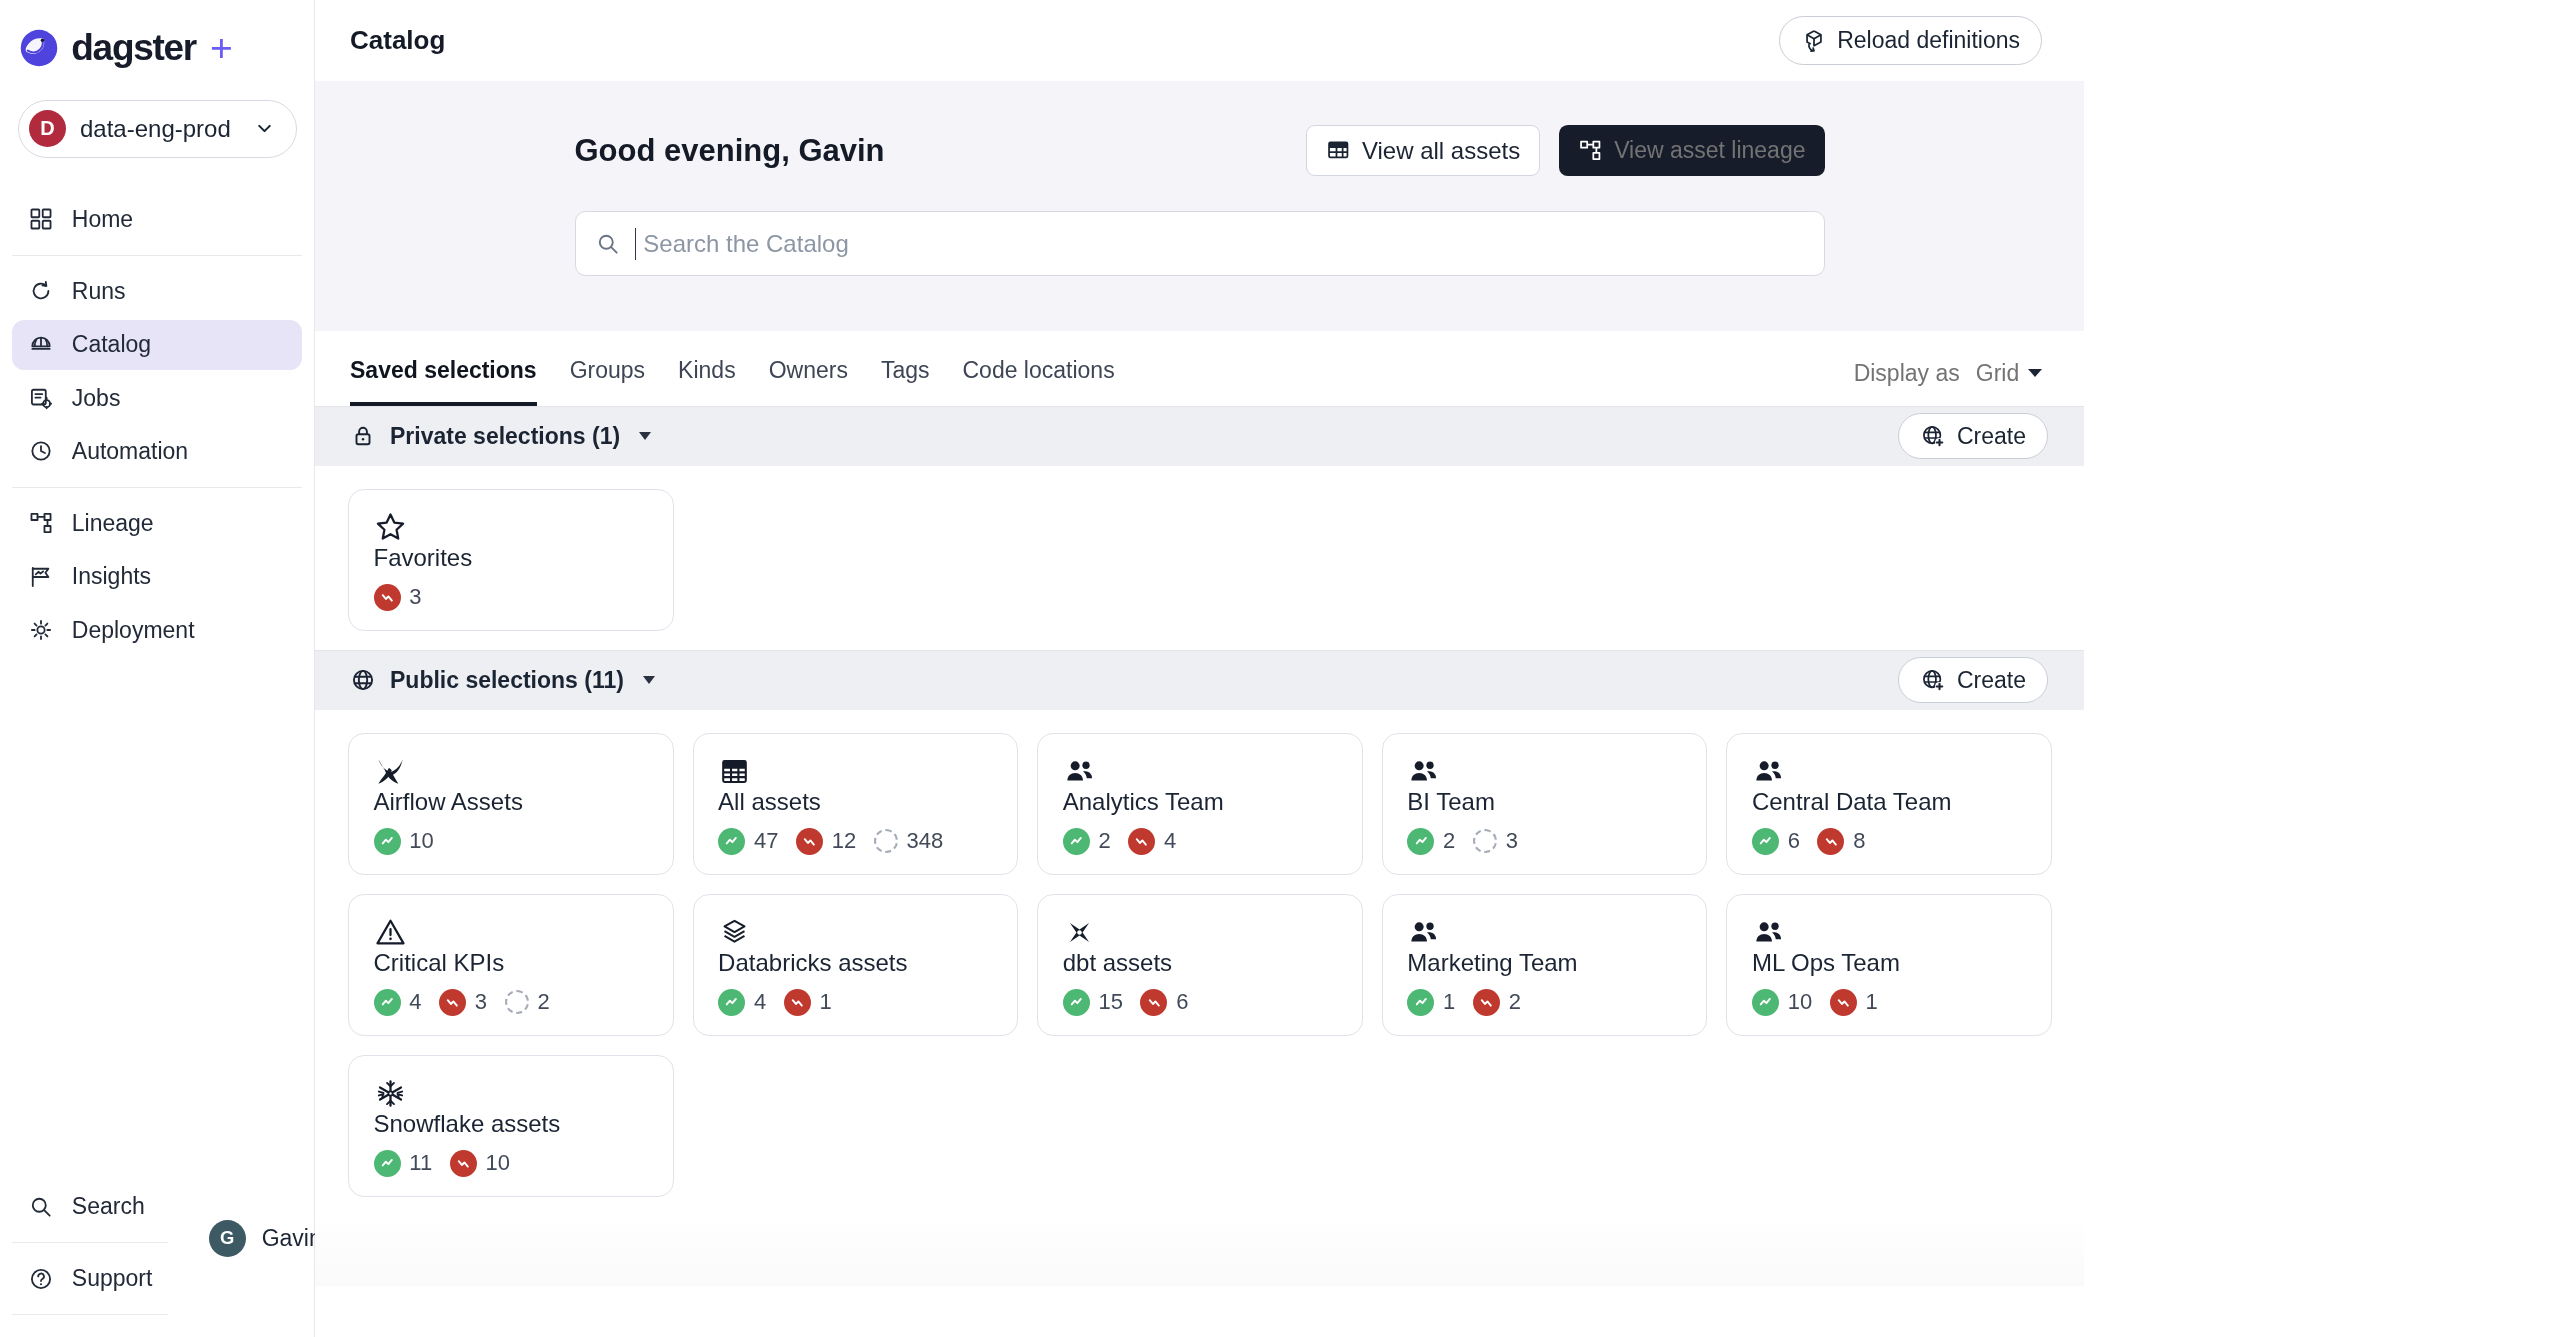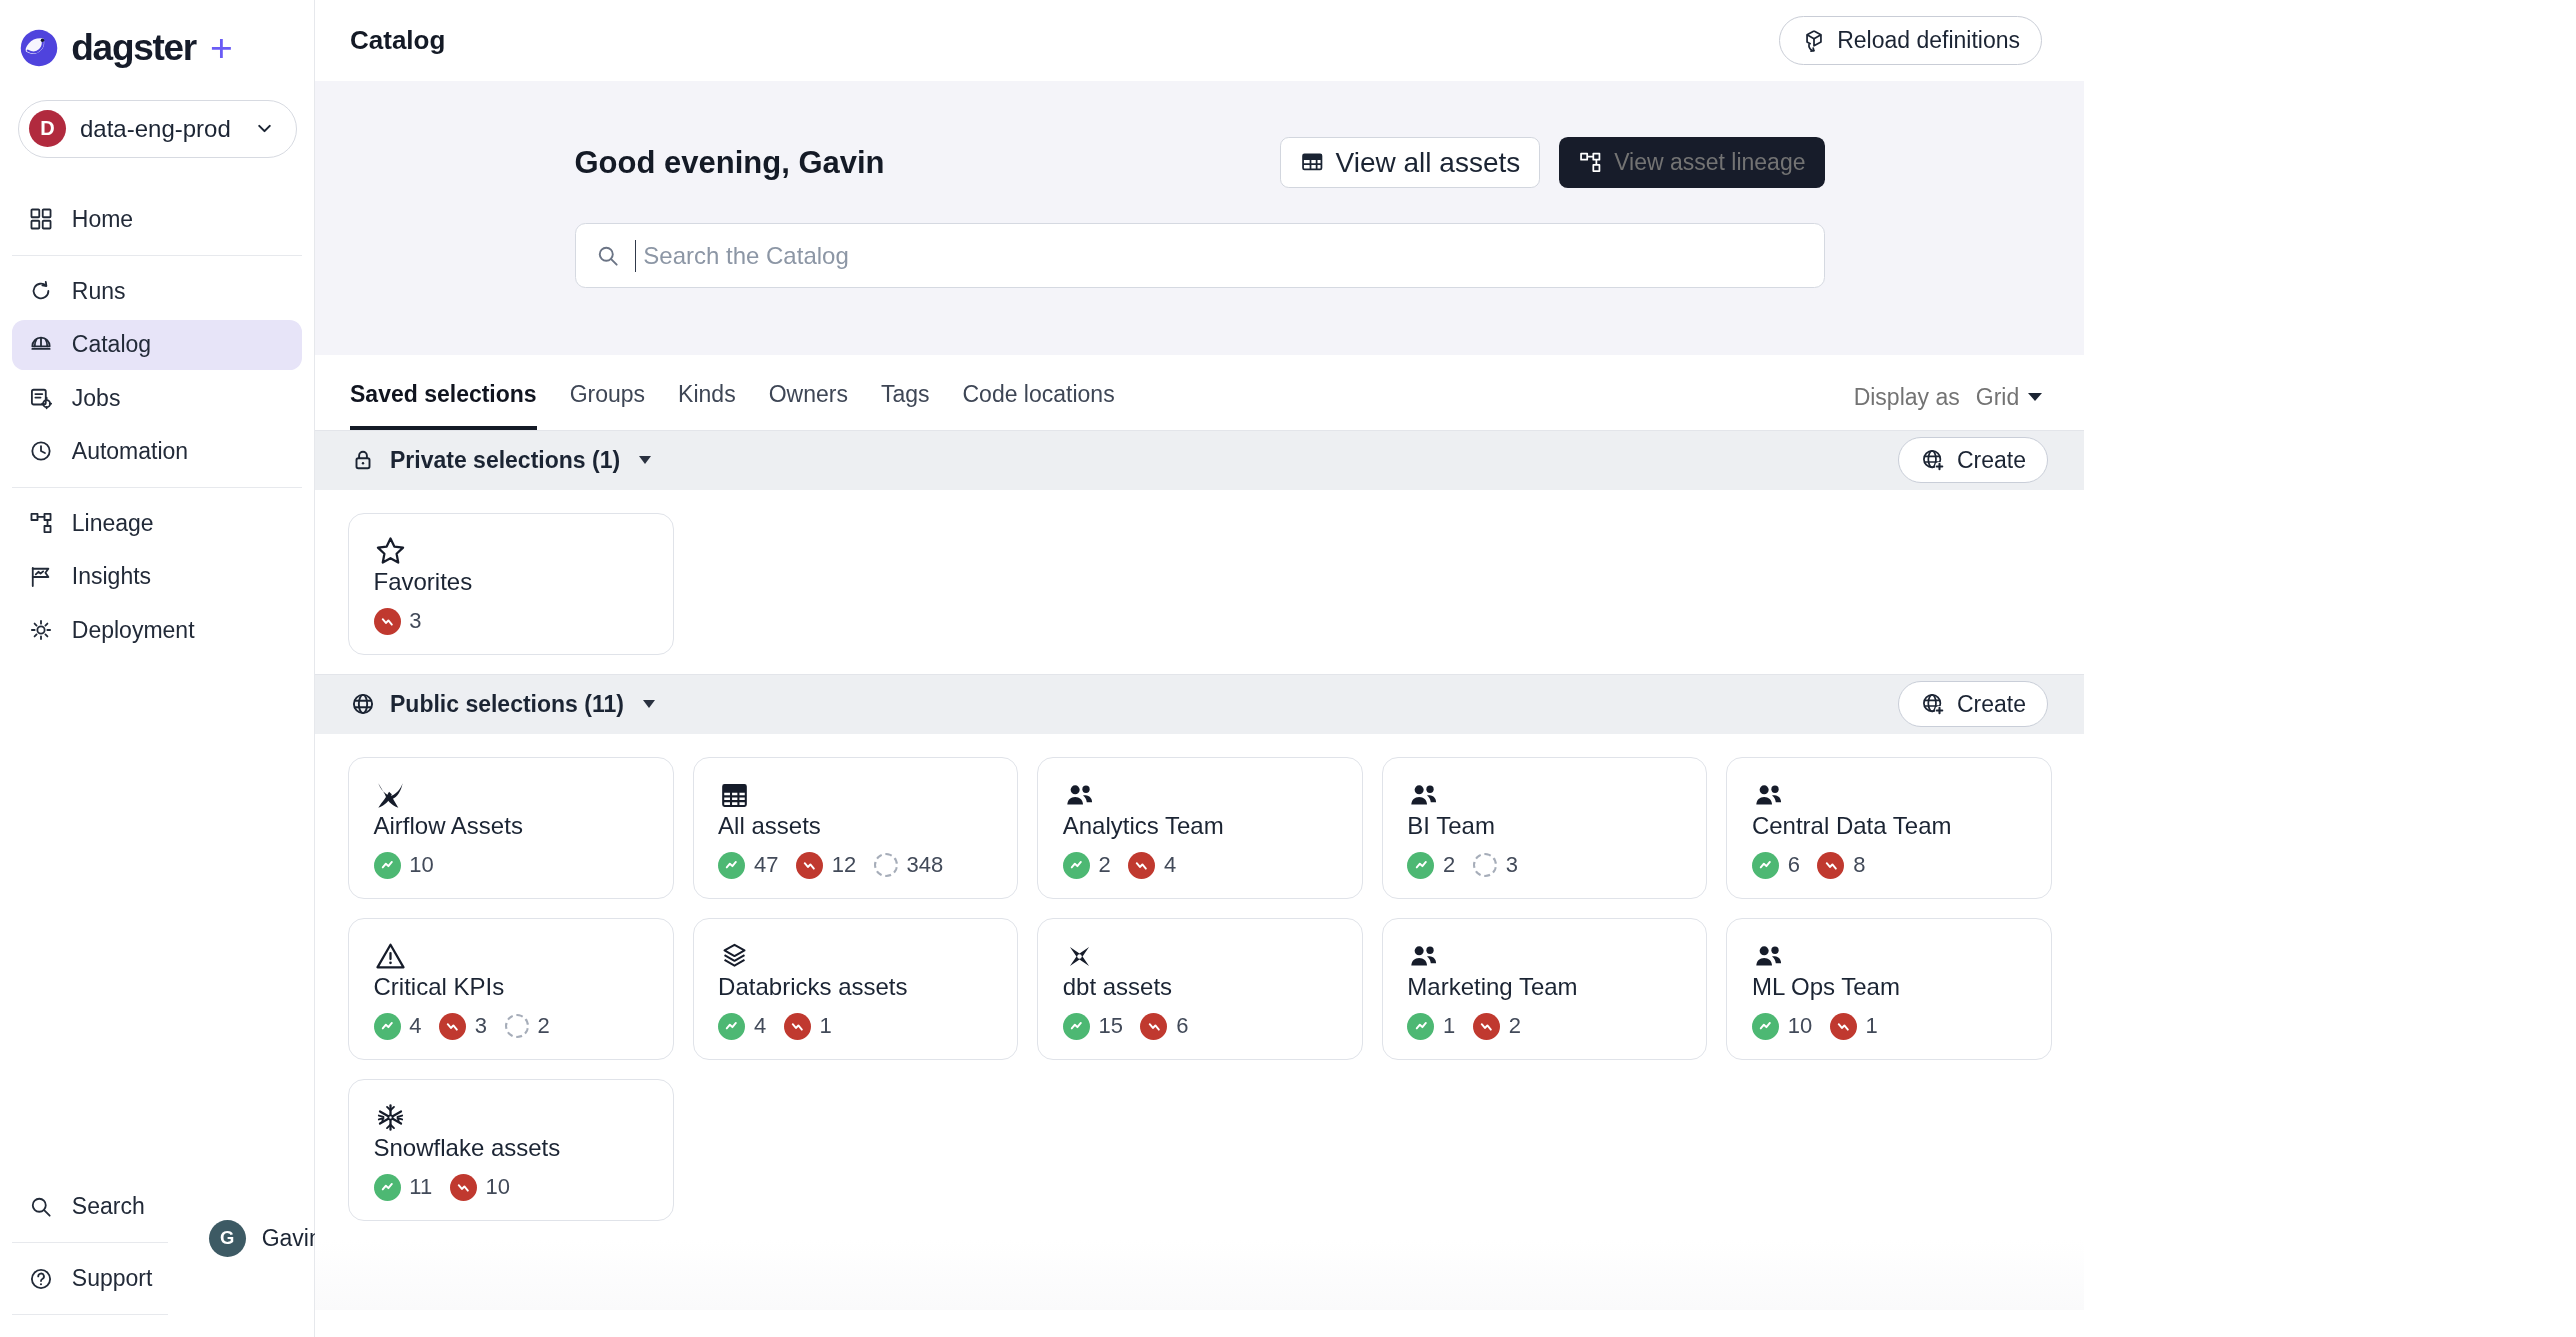--- a/index.html
+++ b/index.html
@@ -31,25 +31,25 @@
   .user-avatar { width:37px; height:37px; border-radius:50%; background:#3D5A64; color:#fff; font-size:18.4px; font-weight:700; display:flex; align-items:center; justify-content:center; }
 
   
   .main { flex:1; display:flex; flex-direction:column; background:#fff; overflow:hidden; }
   .topbar { height:81px; min-height:81px; display:flex; align-items:center; justify-content:space-between; padding:0 42px 0 35px; background:#fff; }
   .page-title { font-size:26px; font-weight:700; color:#141A26; }
   .reload-btn { height:49px; border:1.3px solid #C9CDD6; border-radius:24.5px; background:#fff; display:flex; align-items:center; gap:10.5px; padding:0 21px; font-size:23px; color:#1B2433; cursor:pointer; }
   .reload-btn .ic { width:26px; height:26px; display:flex; }
 
   .hero { background:#F4F4F9; padding:40px 0 51px; }
-  .hero-inner { width:1250px; margin:16px auto; }
+  .hero-inner { width:1250px; margin:4px auto; }
   .hero-top { display:flex; align-items:center; justify-content:space-between; }
   .greeting { font-size:31px; font-weight:700; color:#141A26; }
   .hero-actions { display:flex; gap:19px; }
-  .btn-light { height:51px; border:1.3px solid #D2D6DE; background:#fff; border-radius:8.8px; display:flex; align-items:center; gap:11.4px; padding:0 19px; font-size:28px; color:#1B2433; cursor:pointer; }
+  .btn-light { height:51px; border:1.3px solid #D2D6DE; background:#fff; border-radius:8.8px; display:flex; align-items:center; gap:11.4px; padding:0 19px; font-size:24px; color:#1B2433; cursor:pointer; }
   .btn-dark { height:51px; border:none; background:#171C2A; color:#737373; border-radius:8.8px; display:flex; align-items:center; gap:11.4px; padding:0 19px; font-size:23px; cursor:pointer; }
   .btn-light .ic,.btn-dark .ic { width:24.5px; height:24.5px; display:flex; }
 
   .search-box { margin-top:35px; height:65px; background:#fff; border:1.3px solid #D5D9E1; border-radius:10.5px; display:flex; align-items:center; padding:0 19px; gap:7px; }
   .search-box .ic { width:26px; height:26px; display:flex; color:#6B7485; }
   .caret-bar { width:1.8px; height:32px; background:#30394a; margin-left:7px; }
   .search-input { border:none; outline:none; flex:1; font-size:24px; color:#1B2433; font-family:"Liberation Sans",sans-serif; background:transparent; }
   .search-input::placeholder { color:#8C96A5; }
 
   .tabs-row { display:flex; align-items:flex-end; justify-content:space-between; padding:26px 42px 0 35px; background:#fff; }

